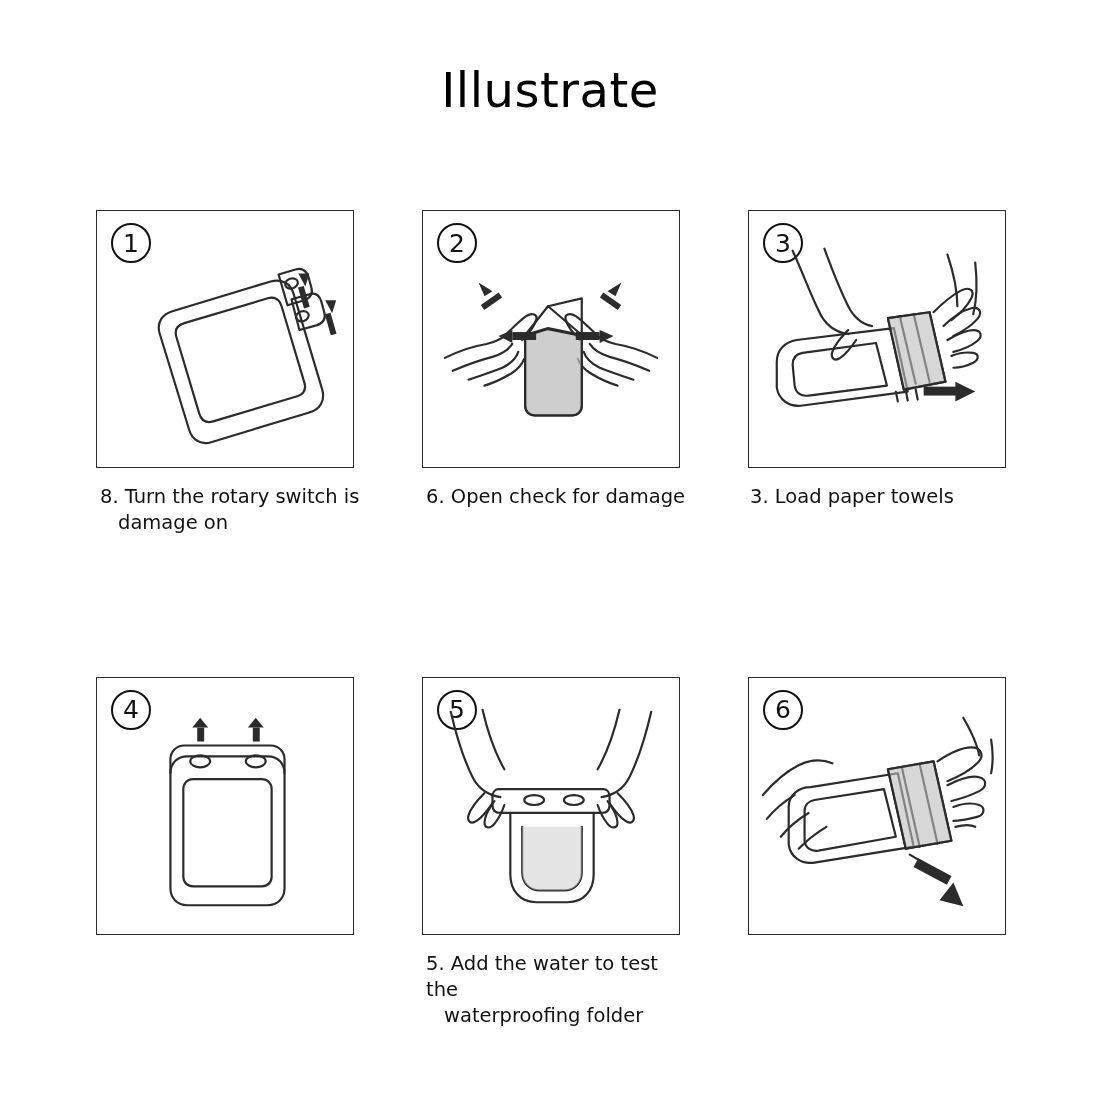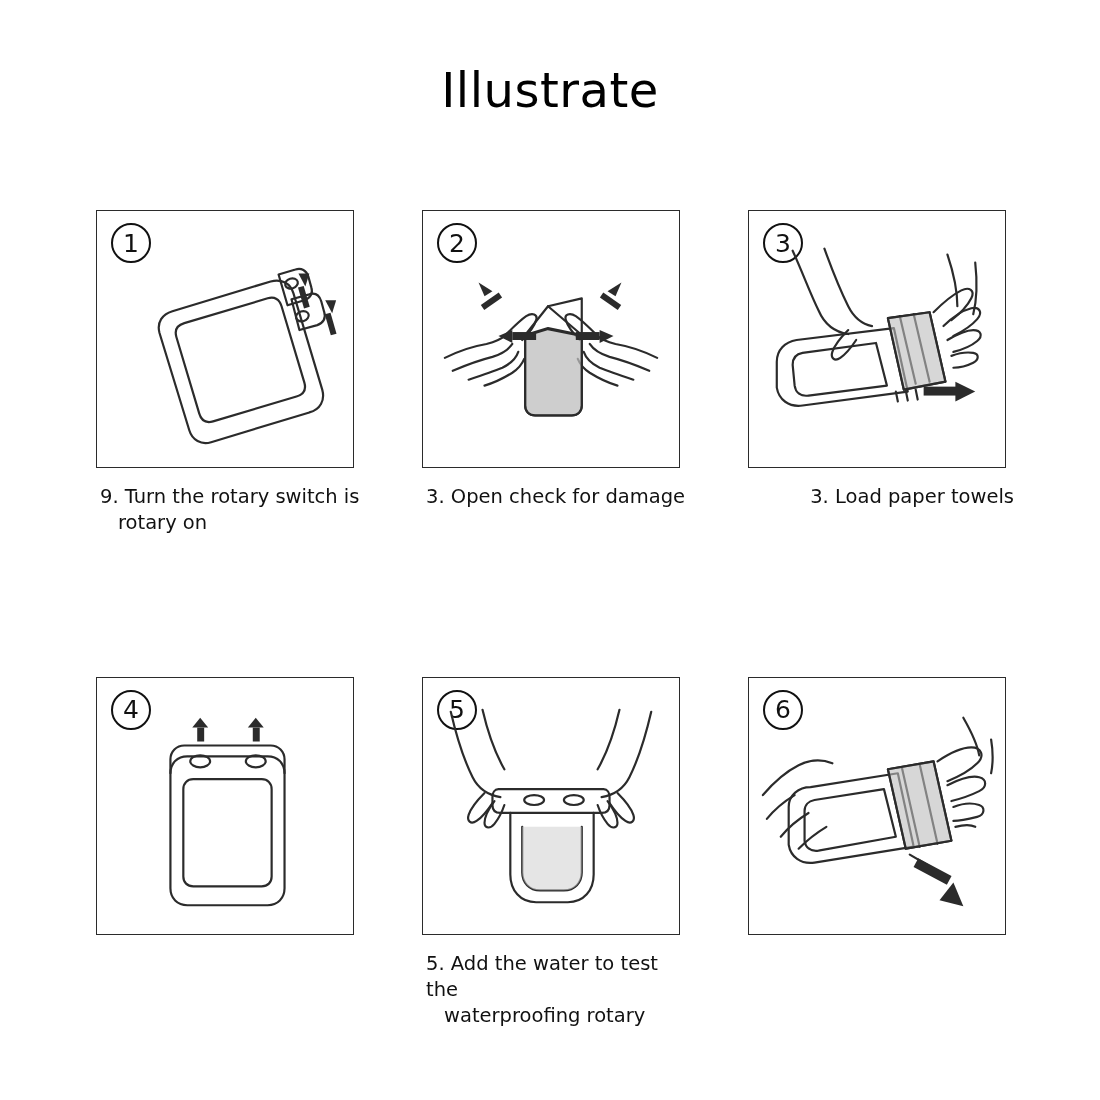--- a/index.html
+++ b/index.html
@@ -73,21 +73,21 @@
   }
   .art {
     position: absolute;
     inset: 0;
   }
   .caption {
     margin-top: 16px;
     font-size: 19.5px;
     line-height: 1.35;
     color: #111;
-    text-align: right;
+    text-align: left;
     padding: 0 2px;
   }
   .caption .l2 {
     display: block;
   }
   
   .cap-left { text-align: left; padding-left: 4px; }
   .cap-indent { display: block; padding-left: 18px; }
 </style>
 </head>
@@ -118,22 +118,22 @@
 
           <g fill="#2b2b2b">
             <path d="M210,76 L203,63 L214,63 Z"></path>
             <rect x="205.5" y="76" width="6" height="22" transform="rotate(-16 208 87)"></rect>
             <path d="M237,103 L230,90 L241,90 Z"></path>
             <rect x="232.5" y="103" width="6" height="22" transform="rotate(-16 235 114)"></rect>
           </g>
         </svg>
       </div>
       <div class="caption cap-left">
-        <span>9. Turn the rotary switch is</span>
-        <span class="l2 cap-indent">rotary on</span>
+        <span>8. Turn the rotary switch is</span>
+        <span class="l2 cap-indent">damage on</span>
       </div>
     </div>
 
     <div class="step">
       <div class="panel">
         <div class="badge">2</div>
         <svg class="art" viewBox="0 0 258 258">
           <g fill="none" stroke="#2b2b2b" stroke-width="2.2" stroke-linejoin="round" stroke-linecap="round">
 
             <path d="M22,148 C38,140 52,136 64,134 C72,132 78,130 82,126"></path>
@@ -167,21 +167,21 @@
             <path d="M90,120 L76,126 L90,133 Z"></path>
             <rect x="90" y="122" width="24" height="8"></rect>
             <path d="M178,133 L192,126 L178,120 Z"></path>
             <rect x="154" y="122" width="24" height="8"></rect>
             <path d="M200,72 L186,81 L194,86 Z"></path>
             <rect x="186" y="80" width="6" height="22" transform="rotate(125 189 91)"></rect>
           </g>
         </svg>
       </div>
       <div class="caption cap-left">
-        <span>3. Open check for damage</span>
+        <span>6. Open check for damage</span>
         <span class="l2"></span>
       </div>
     </div>
 
     <div class="step">
       <div class="panel">
         <div class="badge">3</div>
         <svg class="art" viewBox="0 0 258 258">
           <g fill="none" stroke="#2b2b2b" stroke-width="2.2" stroke-linejoin="round" stroke-linecap="round">
 
@@ -274,21 +274,21 @@
             <path d="M88,136 L88,198 C88,214 98,226 114,226 L146,226 C162,226 172,214 172,198 L172,136"></path>
             <path d="M100,150 L100,196 C100,206 107,214 118,214 L142,214 C153,214 160,206 160,196 L160,150"></path>
           </g>
           <g fill="#cfcfcf" opacity="0.55">
             <path d="M100,150 L160,150 L160,196 C160,206 153,214 142,214 L118,214 C107,214 100,206 100,196 Z"></path>
           </g>
         </svg>
       </div>
       <div class="caption cap-left">
         <span>5. Add the water to test the</span>
-        <span class="l2 cap-indent">waterproofing rotary</span>
+        <span class="l2 cap-indent">waterproofing folder</span>
       </div>
     </div>
 
     <div class="step">
       <div class="panel">
         <div class="badge">6</div>
         <svg class="art" viewBox="0 0 258 258">
           <g fill="none" stroke="#2b2b2b" stroke-width="2.2" stroke-linejoin="round" stroke-linecap="round">
 
             <path d="M14,118 C26,104 38,94 50,88 C62,82 74,82 84,86"></path>

